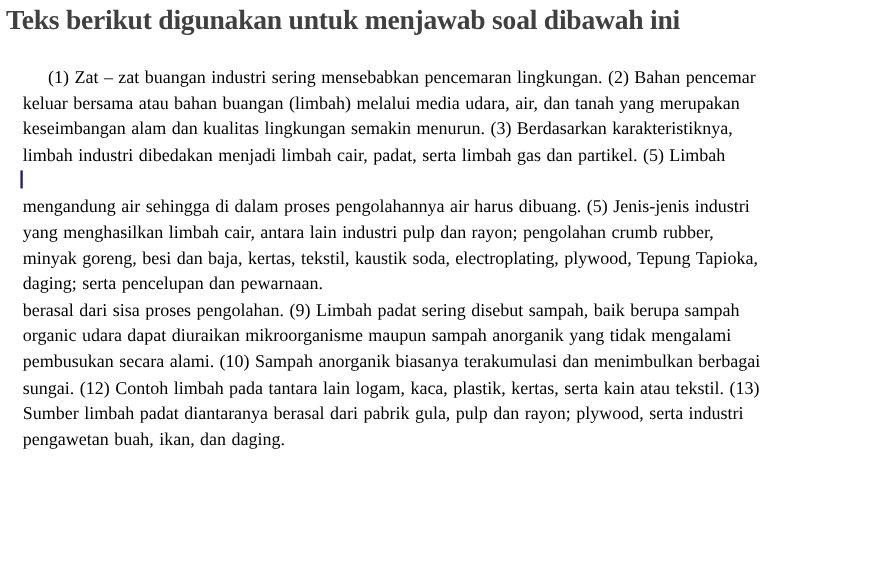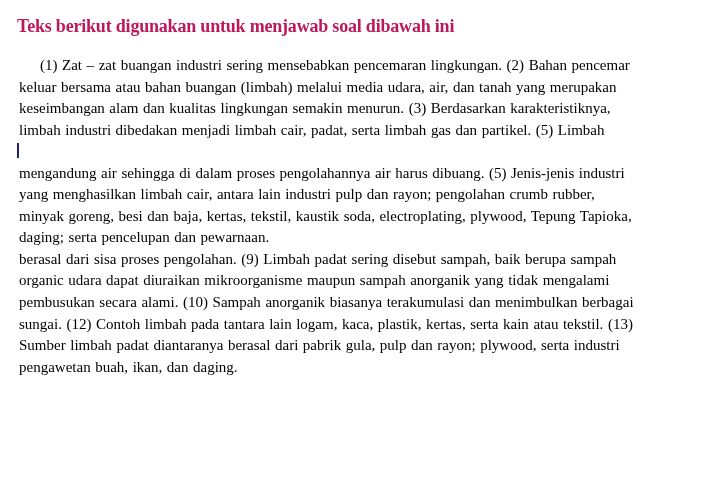--- a/index.html
+++ b/index.html
@@ -13,26 +13,26 @@
     height: 486px;
     background: #ffffff;
     overflow: hidden;
     font-family: "Liberation Serif", serif;
     color: #000000;
   }
   .doc-title {
     position: absolute;
     left: 5px;
     top: 4px;
-    margin: 12px;
-    font-size: 18px;
+    margin: 0;
+    font-size: 23px;
     font-weight: bold;
     letter-spacing: -0.2px;
     white-space: nowrap;
-    color: #be185d;
+    color: #404040;
   }
   .body-text {
     position: absolute;
     left: 19px;
     top: 55px;
     width: 722px;
     font-size: 15px;
     line-height: 21.55px;
     word-spacing: 0.8px;
     color: #000000;

